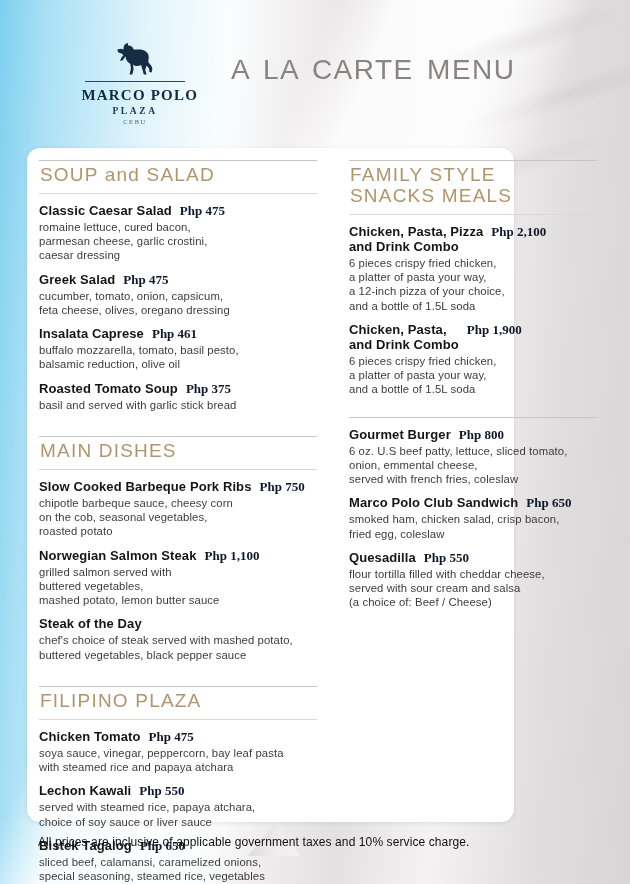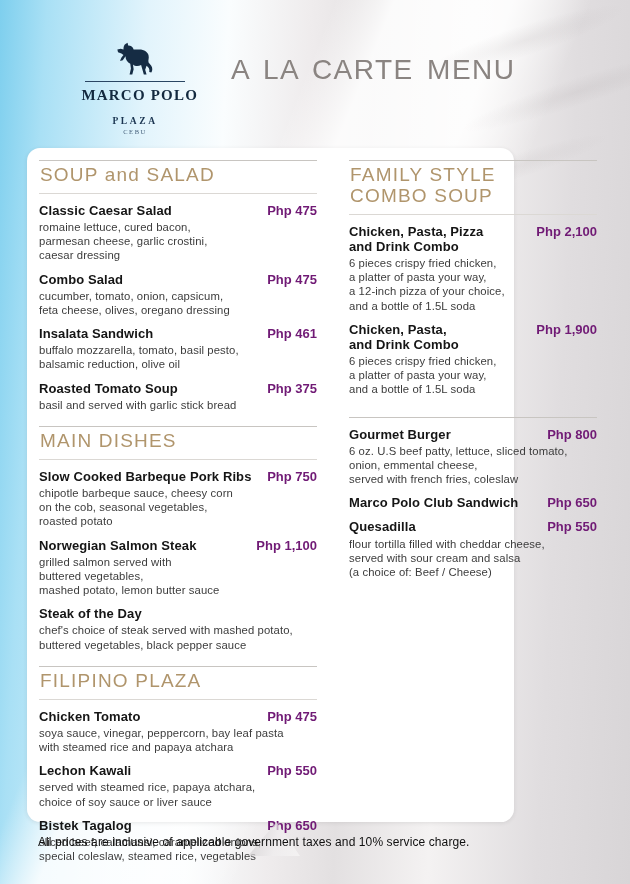--- a/index.html
+++ b/index.html
@@ -38,21 +38,21 @@
     color:#152c44;
   }
   .logo svg{display:block;margin:0 auto;}
   .logo-rule{width:100px;height:1px;background:#2a4663;margin:5px auto 5px;}
   .brand-name{
     font-family:"Liberation Serif",serif;font-weight:700;font-size:15px;
     letter-spacing:1.2px;color:#13293f;text-align:right;
   }
   .brand-plaza{
     font-family:"Liberation Serif",serif;font-weight:700;font-size:9.5px;
-    letter-spacing:2.6px;color:#1a3450;margin-top:12px;
+    letter-spacing:2.6px;color:#1a3450;margin-top:2px;
   }
   .brand-city{
     font-family:"Liberation Serif",serif;font-size:6.5px;
     letter-spacing:1.6px;color:#47617c;margin-top:2px;
   }
   .page-title{
     position:absolute;left:231px;top:54px;
     font-size:28px;color:#8a8481;letter-spacing:1.5px;word-spacing:4px;
     font-family:"Liberation Sans",sans-serif;font-weight:400;
   }
@@ -62,37 +62,37 @@
     position:absolute;left:27px;top:148px;width:487px;height:674px;
     background:#ffffff;border-radius:13px;
     box-shadow:0 1px 4px rgba(40,40,40,.10);
     box-sizing:border-box;padding:12px 19px 12px 12px;
     display:flex;
   }
   .col-left{width:278px;flex:0 0 278px;}
   .col-gap{width:32px;flex:0 0 32px;}
   .col-right{width:248px;flex:0 0 248px;}
 
-  .section + .section{margin-top:14px;}
+  .section + .section{margin-top:24px;}
   .sec-rule-top{height:1px;background:#c8c5c1;}
   .sec-head{
     border-bottom:1px solid #dbd8d4;
     padding:4px 0 7px 1px;
     font-size:19px;line-height:1.1;letter-spacing:1.2px;
     color:#b0956c;white-space:pre-line;
   }
   .item{margin-top:9px;}
-  .item-row{display:flex;justify-content:space-between;align-items:flex-start;}
+  .item-row{display:flex;align-items:flex-start;}
   .item-name{
     font-size:13px;font-weight:700;color:#151515;line-height:1.16;
     white-space:pre-line;letter-spacing:.1px;
   }
   .item-price{
-    font-size:13px;font-weight:700;color:#701a75;white-space:nowrap;
-    padding-left:8px;line-height:1.16;
+    font-size:13px;font-weight:700;color:#0f172a;white-space:nowrap;
+    padding-left:8px;line-height:1.16;font-family:Liberation Serif, serif;
   }
   .item-desc{
     font-size:11.3px;color:#3c3c3c;line-height:1.26;margin-top:2px;
     white-space:pre-line;letter-spacing:.1px;
   }
 
   .footer-note{
     position:absolute;left:38px;top:835px;
     font-size:12px;font-weight:400;color:#101010;letter-spacing:.1px;
   }
@@ -133,29 +133,29 @@
         <div class="item-row">
           <span class="item-name">Classic Caesar Salad</span>
           <span class="item-price">Php 475</span>
         </div>
         <div class="item-desc">romaine lettuce, cured bacon,
 parmesan cheese, garlic crostini,
 caesar dressing</div>
       </div>
       <div class="item">
         <div class="item-row">
-          <span class="item-name">Combo Salad</span>
+          <span class="item-name">Greek Salad</span>
           <span class="item-price">Php 475</span>
         </div>
         <div class="item-desc">cucumber, tomato, onion, capsicum,
 feta cheese, olives, oregano dressing</div>
       </div>
       <div class="item">
         <div class="item-row">
-          <span class="item-name">Insalata Sandwich</span>
+          <span class="item-name">Insalata Caprese</span>
           <span class="item-price">Php 461</span>
         </div>
         <div class="item-desc">buffalo mozzarella, tomato, basil pesto,
 balsamic reduction, olive oil</div>
       </div>
       <div class="item">
         <div class="item-row">
           <span class="item-name">Roasted Tomato Soup</span>
           <span class="item-price">Php 375</span>
         </div>
@@ -212,34 +212,34 @@
         </div>
         <div class="item-desc">served with steamed rice, papaya atchara,
 choice of soy sauce or liver sauce</div>
       </div>
       <div class="item">
         <div class="item-row">
           <span class="item-name">Bistek Tagalog</span>
           <span class="item-price">Php 650</span>
         </div>
         <div class="item-desc">sliced beef, calamansi, caramelized onions,
-special coleslaw, steamed rice, vegetables</div>
+special seasoning, steamed rice, vegetables</div>
       </div>
     </div>
 
   </div>
 
   <div class="col-gap"></div>
 
   <div class="col-right">
 
     <div class="section">
       <div class="sec-rule-top"></div>
       <div class="sec-head">FAMILY STYLE
-COMBO SOUP</div>
+SNACKS MEALS</div>
       <div class="item">
         <div class="item-row">
           <span class="item-name">Chicken, Pasta, Pizza
 and Drink Combo</span>
           <span class="item-price">Php 2,100</span>
         </div>
         <div class="item-desc">6 pieces crispy fried chicken,
 a platter of pasta your way,
 a 12-inch pizza of your choice,
 and a bottle of 1.5L soda</div>
@@ -265,20 +265,22 @@
         </div>
         <div class="item-desc">6 oz. U.S beef patty, lettuce, sliced tomato,
 onion, emmental cheese,
 served with french fries, coleslaw</div>
       </div>
       <div class="item">
         <div class="item-row">
           <span class="item-name">Marco Polo Club Sandwich</span>
           <span class="item-price">Php 650</span>
         </div>
+        <div class="item-desc">smoked ham, chicken salad, crisp bacon,
+fried egg, coleslaw</div>
       </div>
       <div class="item">
         <div class="item-row">
           <span class="item-name">Quesadilla</span>
           <span class="item-price">Php 550</span>
         </div>
         <div class="item-desc">flour tortilla filled with cheddar cheese,
 served with sour cream and salsa
 (a choice of: Beef / Cheese)</div>
       </div>

